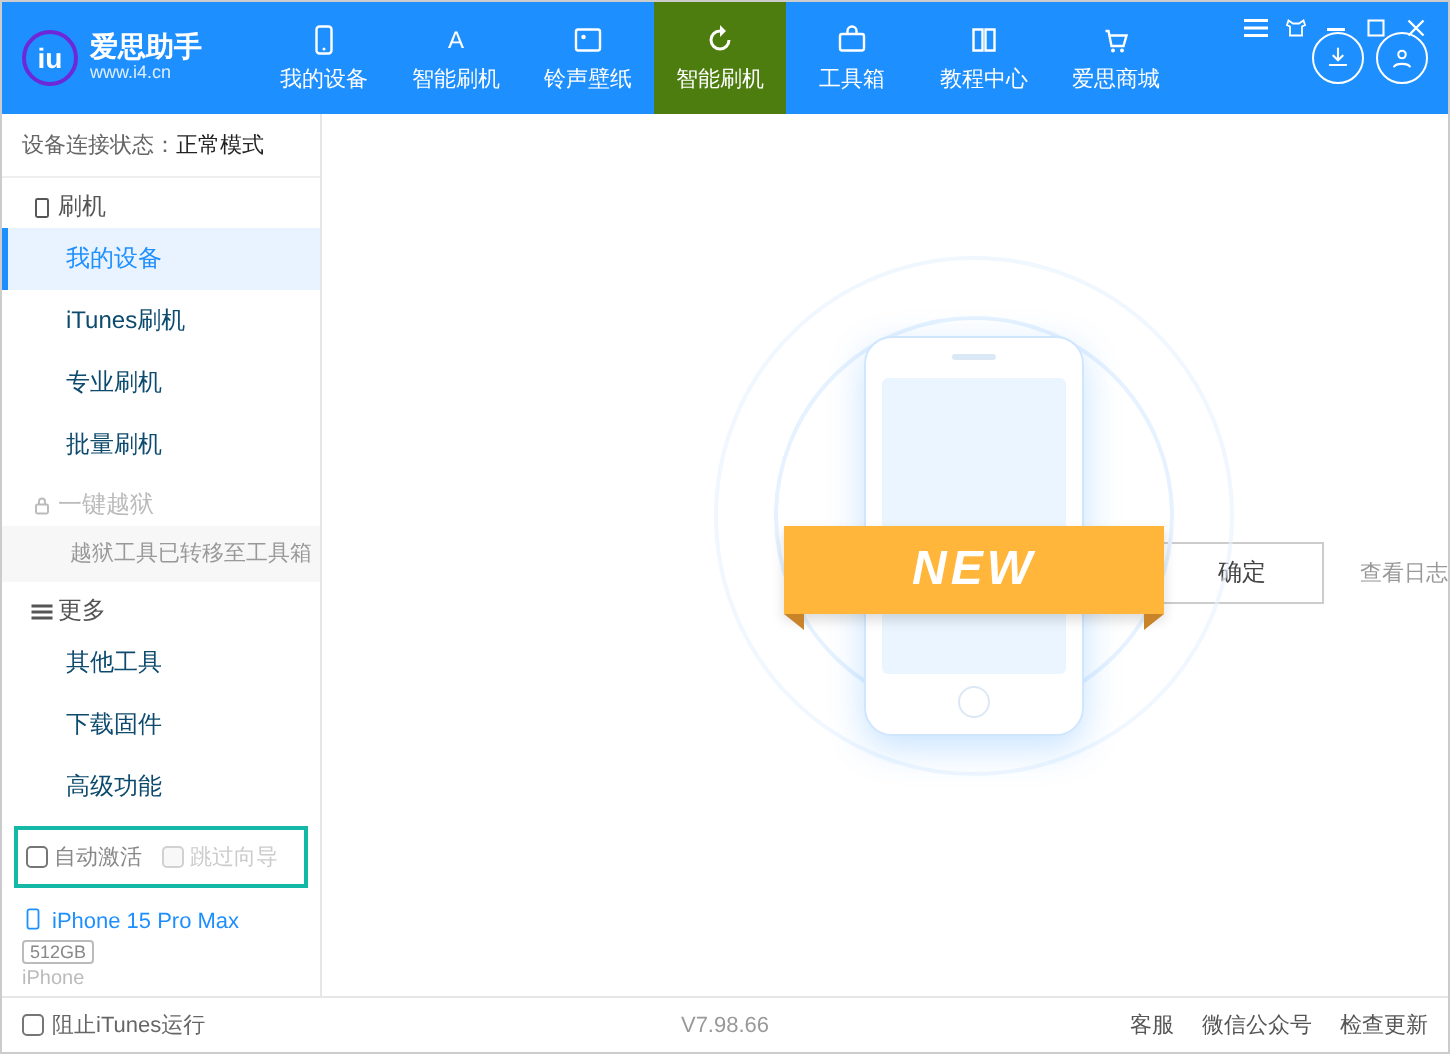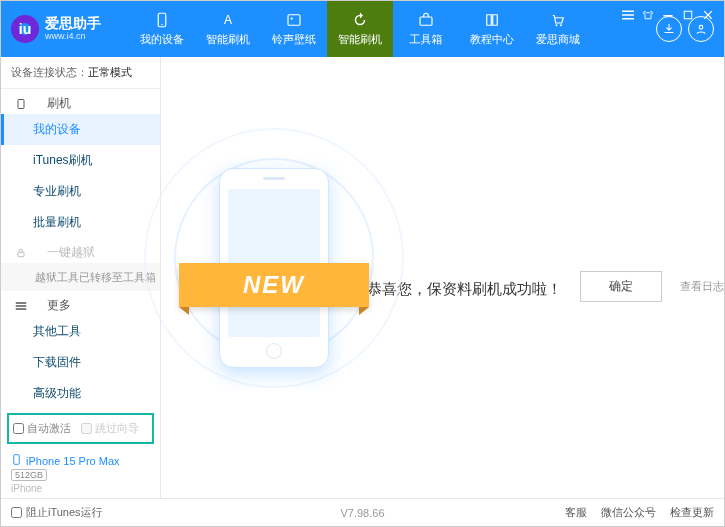--- a/index.html
+++ b/index.html
@@ -1,37 +1,37 @@
 <!DOCTYPE html>
 <html><head>
 <meta charset="utf-8">
 <style>
 * { margin: 0; padding: 0; box-sizing: border-box; font-family: "Microsoft YaHei", Arial, sans-serif; }
 html, body { width: 725px; height: 527px; overflow: hidden; }
 .app { width: 725px; height: 527px; display: flex; flex-direction: column; border: 1px solid #ccc; background: #fff; }
 .titlebar { height: 56px; background: #1e8fff; display: flex; align-items: center; color: #fff; padding: 0 10px; }
 .logo-wrap { display: flex; align-items: center; gap: 6px; width: 118px; }
-.logo-circle { width: 28px; height: 28px; border: 8px solid #6d28d9; border-radius: 50%; display: flex; align-items: center; justify-content: center; font-weight: bold; font-size: 14px; }
+.logo-circle { width: 28px; height: 28px; border: 2px solid #6d28d9; border-radius: 50%; display: flex; align-items: center; justify-content: center; font-weight: bold; font-size: 14px; }
 .logo-text { display: flex; flex-direction: column; line-height: 1.1; }
 .logo-text .t1 { font-size: 14px; font-weight: bold; }
 .logo-text .t2 { font-size: 9px; opacity: 0.85; }
 .nav { display: flex; flex: 1; height: 100%; }
 .nav-item { width: 66px; display: flex; flex-direction: column; align-items: center; justify-content: center; gap: 3px; font-size: 11px; cursor: pointer; }
 .nav-item.active { background: #4d7c0f; }
 .nav-item .ic { width: 18px; height: 18px; display: flex; align-items: center; justify-content: center; }
 .nav-item .ic svg { fill: #fff; }
 .title-right { display: flex; align-items: center; gap: 6px; }
 .title-right .round { width: 26px; height: 26px; border: 1.5px solid #fff; border-radius: 50%; display: flex; align-items: center; justify-content: center; cursor: pointer; }
 .sysrow { display: flex; gap: 8px; position: absolute; top: 6px; right: 10px; }
 .header-wrap { position: relative; height: 56px; flex-shrink: 0; }
 .body { flex: 1; display: flex; min-height: 0; }
 .sidebar { width: 160px; border-right: 1px solid #e6e6e6; display: flex; flex-direction: column; font-size: 12px; color: #555; }
 .conn-row { padding: 8px 10px; border-bottom: 1px solid #eee; font-size: 11px; color: #666; }
 .conn-row b { color: #222; font-weight: normal; }
-.side-section { padding: 6px 0 2px 14px; color: #555; font-size: 12px; display: flex; align-items: center; gap: 20px; }
+.side-section { padding: 6px 0 2px 14px; color: #555; font-size: 12px; display: flex; align-items: center; gap: 2px; }
 .side-section.muted { color: #bbb; }
 .side-item { padding: 7px 0 7px 32px; cursor: pointer; font-size: 12px; color: #0c4a6e; }
 .side-item.active { background: #e9f3ff; color: #1e8fff; border-left: 3px solid #1e8fff; padding-left: 29px; }
 .side-item.sub { padding-left: 34px; font-size: 11px; color: #999; line-height: 1.3; background: #f7f7f7; }
 .side-spacer { flex: 1; }
 .opts-box { border: 2px solid #14b8a6; margin: 4px 6px; padding: 6px 4px; display: flex; gap: 10px; font-size: 11px; color: #888; }
 .opts-box label { display: flex; align-items: center; gap: 3px; }
 .opts-box label.dis { color: #ccc; }
 .device-box { padding: 6px 10px 8px; font-size: 11px; color: #1e8fff; }
 .device-box .dn { font-weight: normal; display: flex; align-items: center; gap: 4px; }
@@ -242,21 +242,20 @@
 
     <div class="main">
       <div class="phone-illustration">
         <div class="halo h2"></div>
         <div class="halo h1"></div>
         <div class="phone">
             <div class="phone-screen"></div>
           </div>
         <div class="ribbon">NEW</div>
       </div>
-      <div class="success-text">恭喜您，保资料刷机成功啦！</div>
       <button class="ok-btn">确定</button>
       <div class="view-log">查看日志</div>
     </div>
   </div>
 
   <div class="statusbar">
     <div class="sb-left">
       <label style="display:flex;align-items:center;gap:4px;">
           <input type="checkbox" style="">
           <span>阻止iTunes运行</span>

